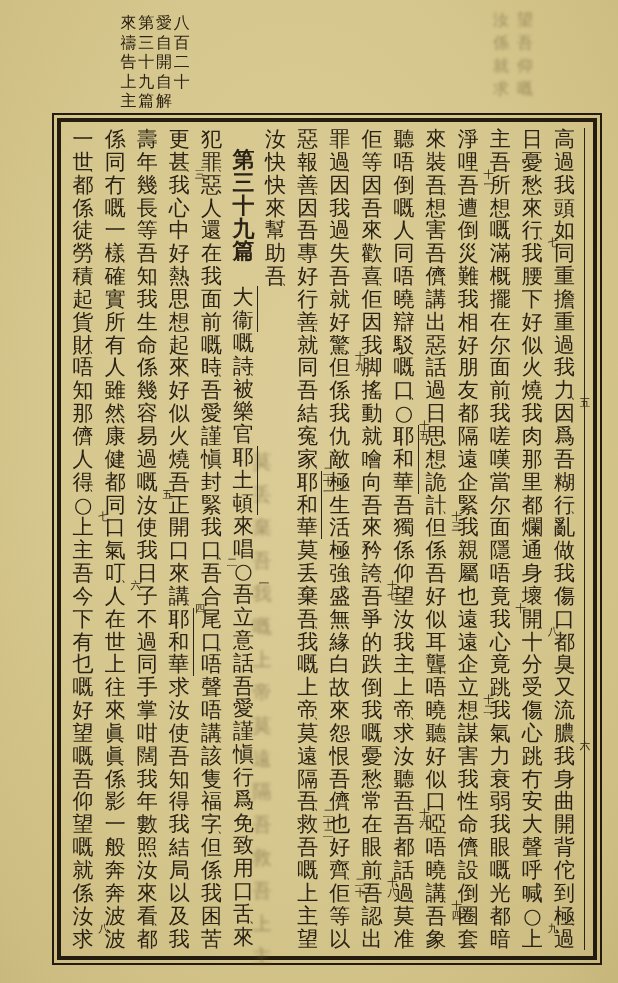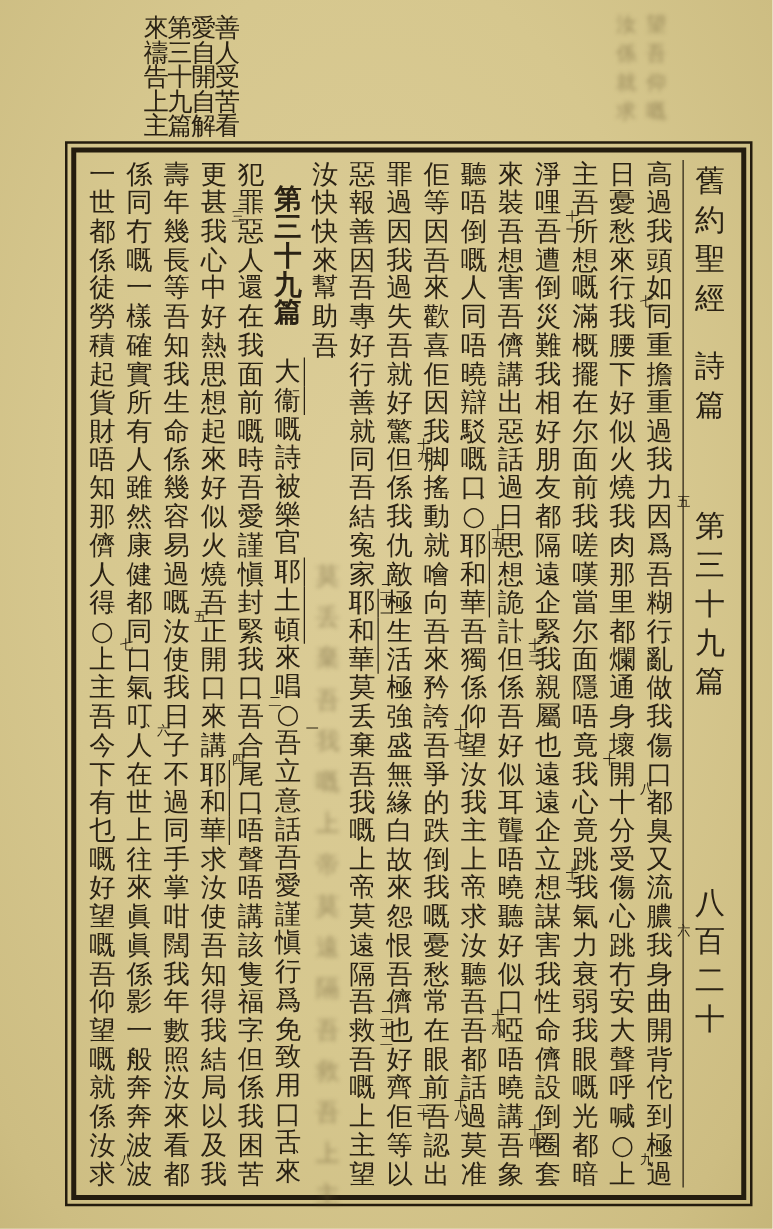--- a/index.html
+++ b/index.html
@@ -8,21 +8,21 @@
     background:radial-gradient(ellipse at 48% 42%, #dccd98 0%, #d6c78e 55%, #cdbd82 88%, #c6b67a 100%);
     font-family:"DejaVu Serif","Liberation Serif",serif;
     color:#2a2214;
   }
   .page{position:absolute;inset:0;}
   
   .margin-note{
     position:absolute;left:120px;top:13px;width:70px;height:100px;
     display:flex;flex-direction:row-reverse;justify-content:flex-start;gap:1px;
   }
-  .mcol{width:18px;font-size:20px;line-height:19.5px;word-break:break-all;text-align:center;}
+  .mcol{width:18px;font-size:16px;line-height:19.5px;word-break:break-all;text-align:center;}
   
   .ghost{pointer-events:none;}
   .ghost-tr{
     position:absolute;left:474px;top:8px;width:60px;height:100px;
     display:flex;flex-direction:row-reverse;gap:6px;
     color:rgba(110,92,52,.55);filter:blur(1.6px);
   }
   .ghost-tr .mcol{font-size:16px;line-height:23px;}
   .ghost-in{
     position:absolute;left:196px;top:330px;width:24px;height:600px;
@@ -63,21 +63,21 @@
     text-align:center;transform:translate(10px,-5px);
   }
   .sp{flex:0 0 auto;width:100%;}
 </style>
 </head>
 <body>
 
 <div class="page">
 
   <div class="margin-note">
-    <div class="mcol">善人受苦看</div>
+    <div class="mcol">八百二十</div>
     <div class="mcol">愛自開自解</div>
     <div class="mcol">第三十九篇</div>
     <div class="mcol">來禱告上主</div>
   </div>
 
   <div class="ghost ghost-tr">
     <div class="mcol">望吾仰嘅</div>
     <div class="mcol">汝係就求</div>
   </div>
 
@@ -782,22 +782,16 @@
             <span class="pt">、</span>
             <span class="g">就</span>
             <span class="g">係</span>
             <span class="g">汝</span>
             <span class="pt">、</span>
             <span class="vn">八</span>
             <span class="g">求</span>
           </div>
         </div>
       <div class="divider"></div>
-      <div class="tcol">
-        <div class="tgroup tg-book">舊約聖經</div>
-        <div class="tgroup tg-section">詩篇</div>
-        <div class="tgroup tg-chapter">第三十九篇</div>
-        <div class="tgroup tg-pageno">八百二十</div>
-      </div>
     </div>
   </div>
 
 </div>
 
 </body></html>

